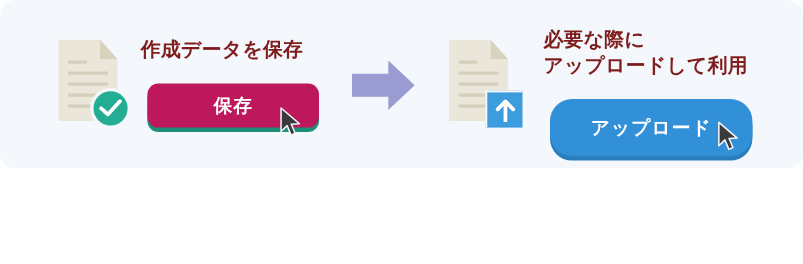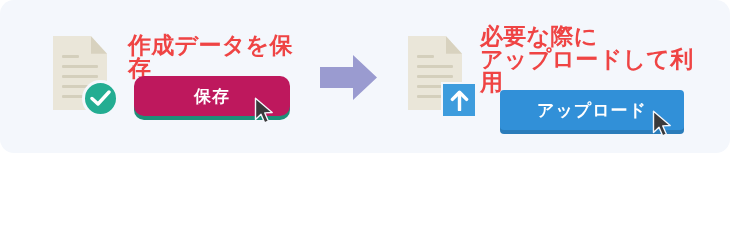--- a/index.html
+++ b/index.html
@@ -92,29 +92,29 @@
     background: #3d9cdd;
     border-left: 2px solid #f4f7fc;
     border-top: 2px solid #f4f7fc;
     box-sizing: content-box;
   }
   .badge-upload svg { position: absolute; left: 7px; top: 6px; }
 
   
   .heading {
     position: absolute;
-    color: #ef4444;
-    font-size: 23px;
+    color: #7f1d1d;
+    font-size: 18px;
     font-weight: bold;
     line-height: 23px;
     letter-spacing: 0.3px;
     white-space: pre-line;
   }
   .heading-save   { left: 88px; top: 34px; }
-  .heading-upload { left: 80px; top: 25px; font-family: Liberation Serif, serif; }
+  .heading-upload { left: 94px; top: 25px; font-family: Liberation Serif, serif; }
 
   
   .btn {
     position: absolute;
     display: flex;
     align-items: center;
     justify-content: center;
     color: #ffffff;
     font-size: 17px;
     font-weight: bold;
@@ -130,23 +130,23 @@
     width: 156px;
     height: 40px;
     background: #be185d;
     border-radius: 10px;
     box-shadow: 0 4px 0 0 #1d8f79;
   }
   .btn-upload {
     left: 100px;
     top: 90px;
     width: 184px;
-    height: 40px;
+    height: 52px;
     background: #3190d8;
-    border-radius: 4px;
+    border-radius: 20px;
     box-shadow: 0 4px 0 0 #2a7cba;
   }
 
   
   .cursor {
     position: absolute;
     width: 22px;
     height: 28px;
   }
   .cursor-save   { left: 214px; top: 97px; }

